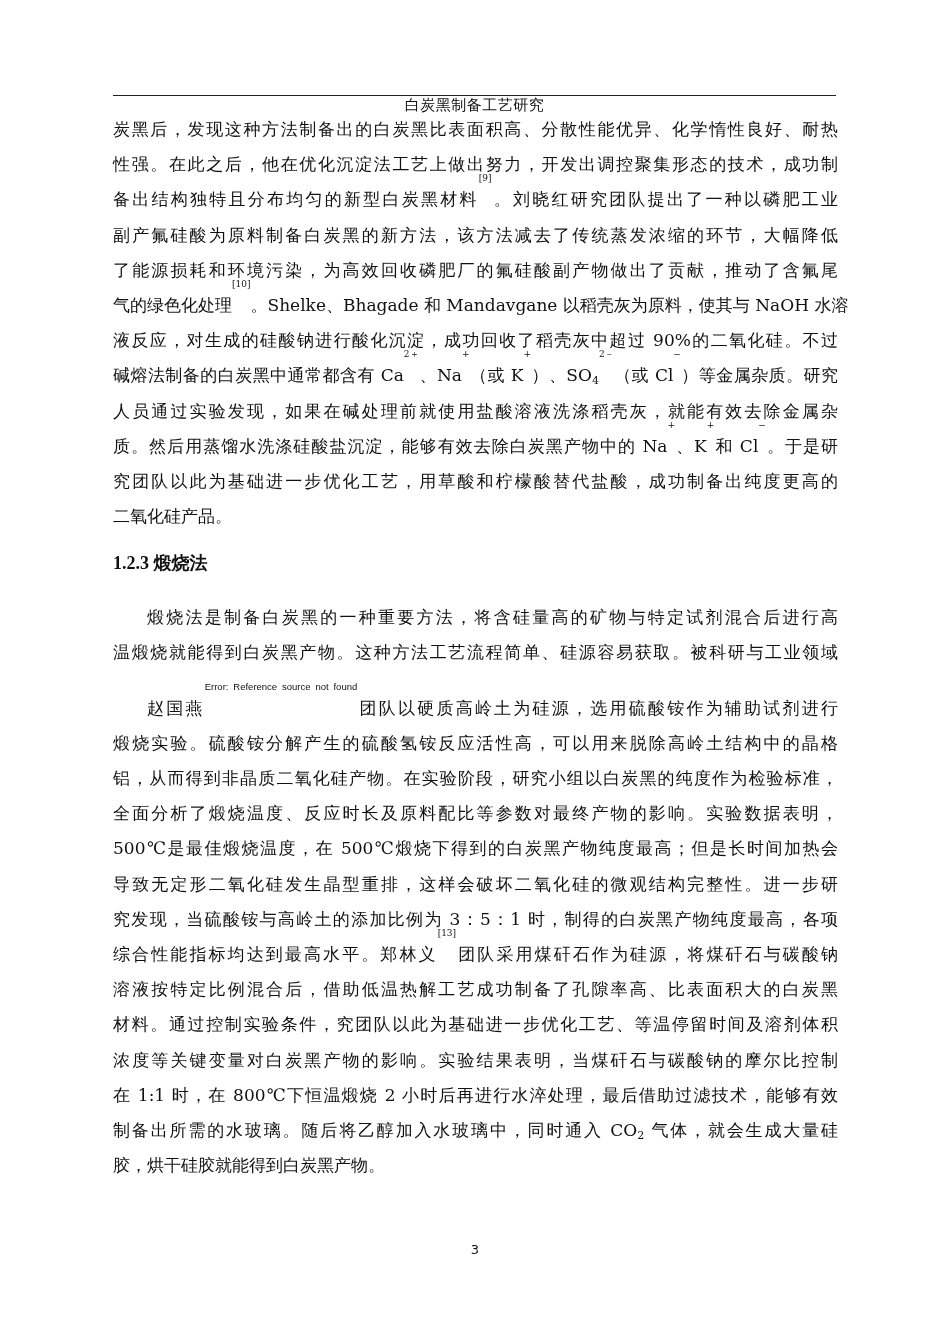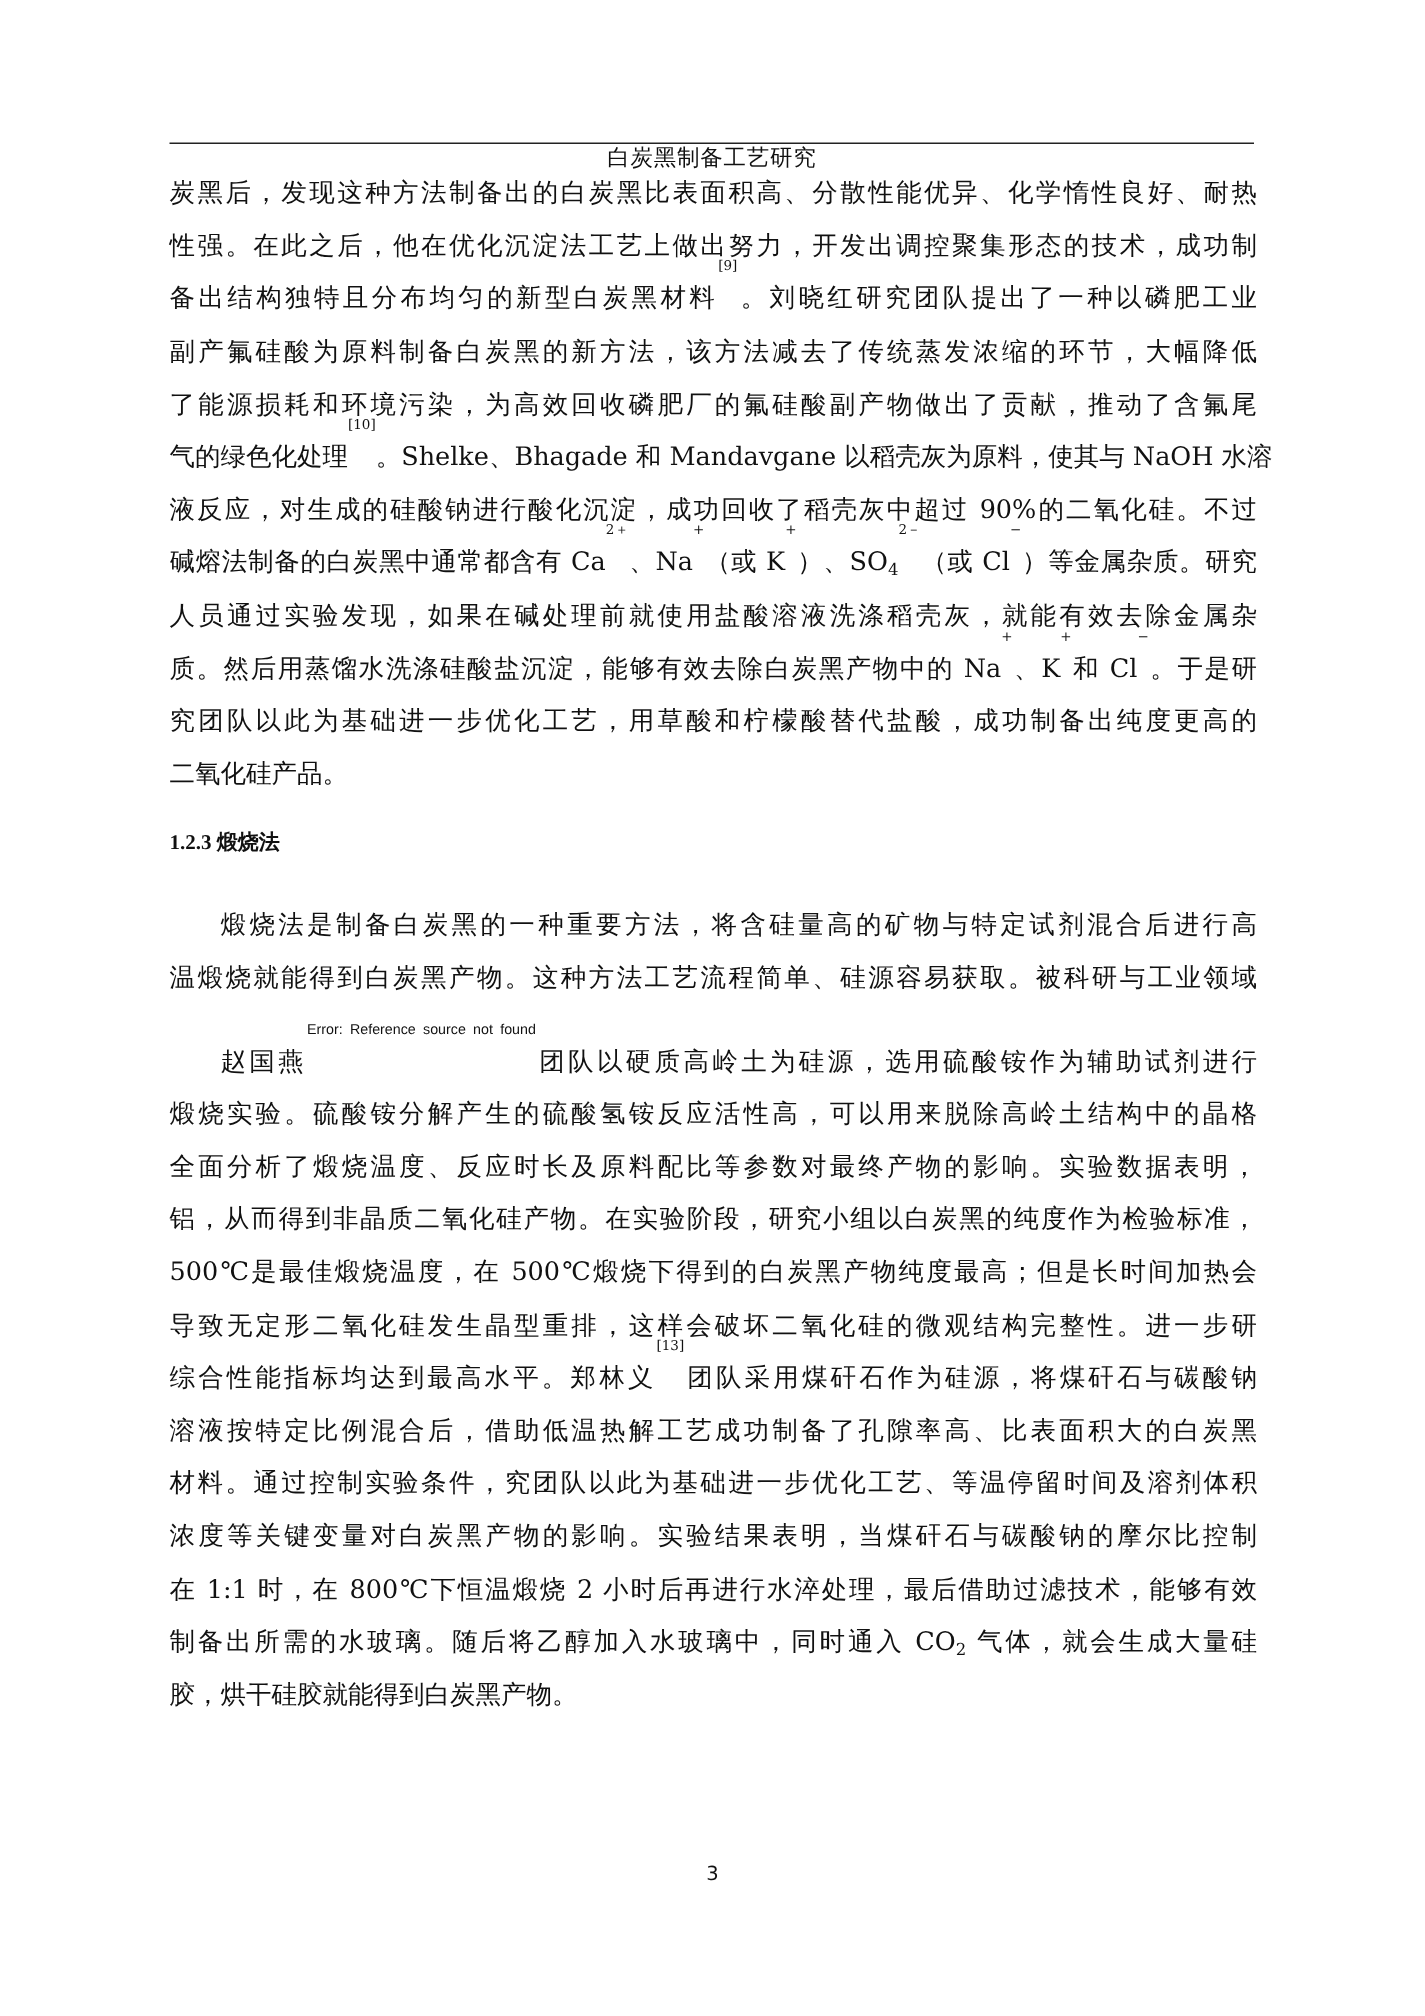--- a/index.html
+++ b/index.html
@@ -5,21 +5,21 @@
   html, body { margin:0; padding:0; background:#ffffff; }
   body { width:950px; height:1344px; position:relative; overflow:hidden;
          font-family:"DejaVu Serif","Liberation Serif",serif; color:#111; }
   .header { position:absolute; left:113px; top:68px; width:723px; text-align:center;
             font-family:"DejaVu Sans","Liberation Sans",sans-serif; font-size:15px; letter-spacing:0.5px;margin-top:28px; }
   .header-rule { position:absolute; left:113px; top:95px; width:723px; height:0; border-top:1.3px solid #222; }
   .body-text { position:absolute; left:113px; top:112px; width:725px; }
   .line { height:35.2px; line-height:35.2px; font-size:17px; white-space:nowrap; overflow:visible; text-align:justify; text-align-last:justify; }
   .line.last { text-align-last:left; }
   .indent { padding-left:34px;margin-top:20px; }
-  .section { font-weight:bold; font-size:14px; height:34px; line-height:34px; margin-top:12px; margin-bottom:6px;
+  .section { font-weight:bold; font-size:18px; height:34px; line-height:34px; margin-top:12px; margin-bottom:6px;
              font-family:"Liberation Serif","DejaVu Serif",serif; text-align-last:left; }
   sup { font-size:9px; vertical-align:top; position:relative; top:-4px; line-height:0; }
   sup.err { font-size:9.5px; font-family:"Liberation Sans",sans-serif; }
   sub { font-size:11px; vertical-align:baseline; position:relative; top:3px; line-height:0; }
   .page-number { position:absolute; left:0; top:1242px; width:950px; text-align:center;
                  font-family:"DejaVu Sans","Liberation Sans",sans-serif; font-size:13px; }
 </style>
 </head>
 <body>
 
@@ -45,24 +45,25 @@
   <div class="line section">1.2.3 煅烧法</div>
 
   <div>
     <div class="line indent">煅烧法是制备白炭黑的一种重要方法，将含硅量高的矿物与特定试剂混合后进行高</div>
     <div class="line">温煅烧就能得到白炭黑产物。这种方法工艺流程简单、硅源容易获取。被科研与工业领域</div>
   </div>
 
   <div>
     <div class="line indent"><span>赵国燕</span><sup class="err">Error: Reference source not found</sup><span>团队以硬质高岭土为硅源，选用硫酸铵作为辅助试剂进行</span></div>
     <div class="line">煅烧实验。硫酸铵分解产生的硫酸氢铵反应活性高，可以用来脱除高岭土结构中的晶格</div>
+    <div class="line">铝，从而得到非晶质二氧化硅产物。在实验阶段，研究小组以白炭黑的纯度作为检验标准，</div>
     <div class="line">全面分析了煅烧温度、反应时长及原料配比等参数对最终产物的影响。实验数据表明，</div>
-    <div class="line">铝，从而得到非晶质二氧化硅产物。在实验阶段，研究小组以白炭黑的纯度作为检验标准，</div>
     <div class="line">500℃是最佳煅烧温度，在 500℃煅烧下得到的白炭黑产物纯度最高；但是长时间加热会</div>
     <div class="line">导致无定形二氧化硅发生晶型重排，这样会破坏二氧化硅的微观结构完整性。进一步研</div>
+    <div class="line">究发现，当硫酸铵与高岭土的添加比例为 3：5：1 时，制得的白炭黑产物纯度最高，各项</div>
     <div class="line"><span>综合性能指标均达到最高水平。郑林义</span><sup>[13]</sup><span>团队采用煤矸石作为硅源，将煤矸石与碳酸钠</span></div>
     <div class="line">溶液按特定比例混合后，借助低温热解工艺成功制备了孔隙率高、比表面积大的白炭黑</div>
     <div class="line">材料。通过控制实验条件，究团队以此为基础进一步优化工艺、等温停留时间及溶剂体积</div>
     <div class="line">浓度等关键变量对白炭黑产物的影响。实验结果表明，当煤矸石与碳酸钠的摩尔比控制</div>
     <div class="line">在 1:1 时，在 800℃下恒温煅烧 2 小时后再进行水淬处理，最后借助过滤技术，能够有效</div>
     <div class="line"><span>制备出所需的水玻璃。随后将乙醇加入水玻璃中，同时通入 CO</span><sub>2</sub><span> 气体，就会生成大量硅</span></div>
     <div class="line last">胶，烘干硅胶就能得到白炭黑产物。</div>
   </div>
 </div>
 

